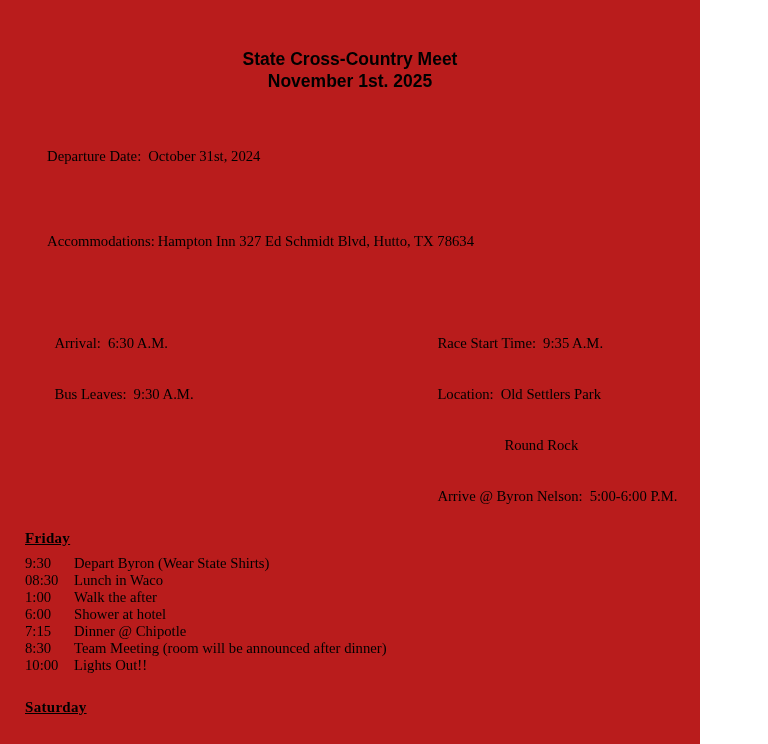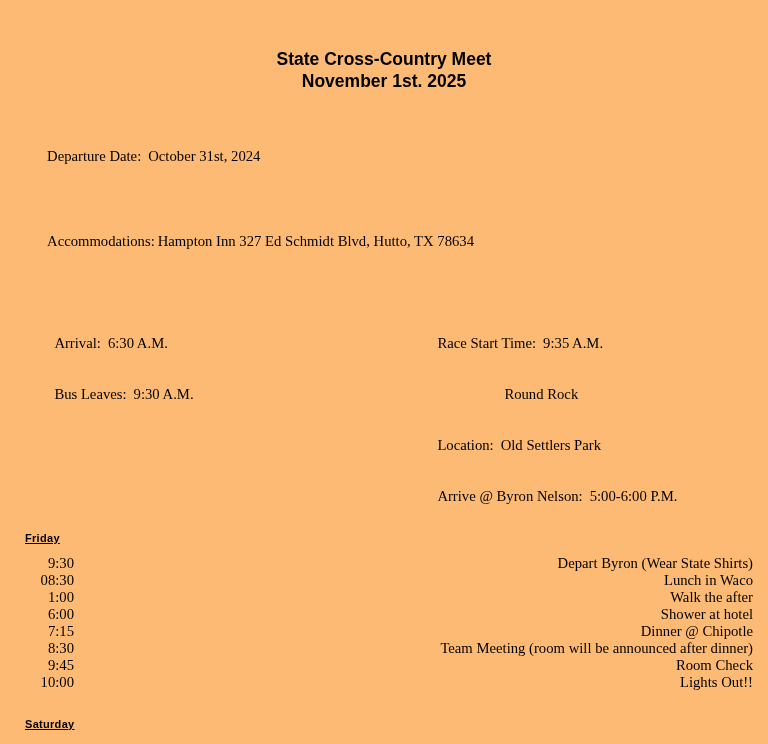--- a/index.html
+++ b/index.html
@@ -1,20 +1,20 @@
 <!DOCTYPE html>
 <html><head>
 <meta charset="utf-8">
 <style>
   * { margin: 0; padding: 0; box-sizing: border-box; }
   html, body { background: #ffffff; }
   .page {
-    width: 768px;
+    width: 700px;
     height: 744px;
-    background: #fdba74;
+    background: #b91c1c;
     color: #000000;
     font-family: "Liberation Serif", serif;
     font-size: 14.7px;
     line-height: 17px;
     padding: 48px 15px 0 25px;
     overflow: hidden;
     position: relative;
   }
   .title-block {
     text-align: center;
@@ -27,31 +27,31 @@
   .info-block { margin-top: 5px; white-space: pre-wrap; }
   .kv { white-space: pre-wrap; }
   .b { font-weight: normal; }
   .val-g2 { padding-left: 7px; }
   .val-g1 { padding-left: 3px; }
   .details-row { display: flex; margin-top: 17px; }
   .details-left { width: 383px; flex: none; }
   .details-right { flex: 1; }
   .indent-line { padding-left: 67px; }
   .day-head {
-    font-family: Liberation Sans, sans-serif;
+    font-family: Liberation Serif, serif;
     font-weight: bold;
-    font-size: 11px;
+    font-size: 15px;
     line-height: 17px;
     text-decoration: underline;
     letter-spacing: 0.3px;
   }
   .day-head.friday { margin-top: 8px; }
   .day-head.saturday { margin-top: 25px; }
   .schedule { margin-top: 8px; }
-  .sched-row { display: flex; text-align: right; }
+  .sched-row { display: flex; }
   .sched-time { width: 49px; flex: none; }
   .sched-act { flex: 1; }
 </style>
 </head>
 <body>
 
 <div class="page">
 
   <div class="title-block">
     <div>State Cross-Country Meet</div>
@@ -73,25 +73,25 @@
         <span class="b">Arrival:</span><span class="val-g2">6:30 A.M.</span>
       </div>
       <div class="kv">
         <span class="b">Bus Leaves:</span><span class="val-g2">9:30 A.M.</span>
       </div>
     </div>
     <div class="details-right">
       <div class="kv">
         <span class="b">Race Start Time:</span><span class="val-g2">9:35 A.M.</span>
       </div>
+      <div class="kv">
+        <span class="b">Location:</span><span class="val-g2">Old Settlers Park</span>
+      </div>
       <div class="kv indent-line">
         <span>Round Rock</span>
-      </div>
-      <div class="kv">
-        <span class="b">Location:</span><span class="val-g2">Old Settlers Park</span>
       </div>
       <div class="kv">
         <span class="b">Arrive @ Byron Nelson:</span><span class="val-g2">5:00-6:00 P.M.</span>
       </div>
     </div>
   </div>
 
   <div class="day-head friday">Friday</div>
   <div class="schedule">
     <div class="sched-row">
@@ -112,24 +112,20 @@
       </div>
     <div class="sched-row">
         <span class="sched-time">7:15</span>
         <span class="sched-act">Dinner @ Chipotle</span>
       </div>
     <div class="sched-row">
         <span class="sched-time">8:30</span>
         <span class="sched-act">Team Meeting (room will be announced after dinner)</span>
       </div>
     <div class="sched-row">
-        <span class="sched-time">9:45</span>
-        <span class="sched-act">Room Check</span>
-      </div>
-    <div class="sched-row">
         <span class="sched-time">10:00</span>
         <span class="sched-act">Lights Out!!</span>
       </div>
   </div>
 
   <div class="day-head saturday">Saturday</div>
 
 </div>
 
 </body></html>

